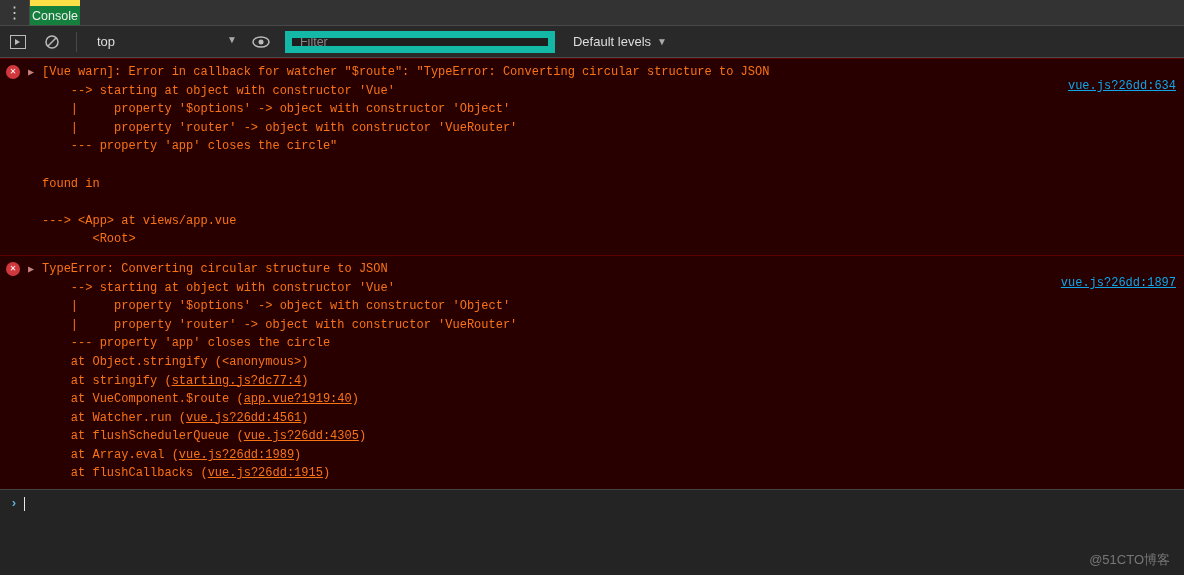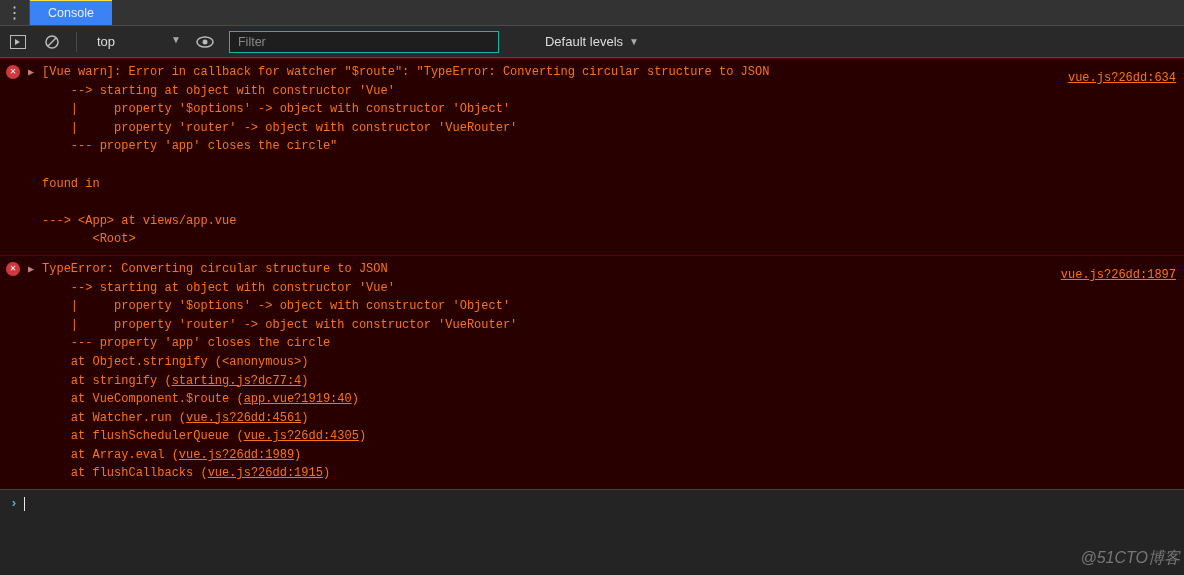--- a/index.html
+++ b/index.html
@@ -23,28 +23,28 @@
     width: 30px;
     display: flex;
     align-items: center;
     justify-content: center;
     color: #ccc;
     font-size: 16px;
     border-right: 1px solid #494949;
     cursor: pointer;
   }
   .tab {
-    background: #3b82f6;
+    background: #15803d;
     color: #eee;
-    padding: 0 18px;
+    padding: 0 2px;
     display: flex;
     align-items: center;
     font-family: -apple-system, "Helvetica Neue", Arial, sans-serif;
     font-size: 12.5px;
-    border-top: 1px solid #fde047;
+    border-top: 6px solid #fde047;
   }
   .toolbar {
     height: 32px;
     background: #292929;
     border-bottom: 1px solid #494949;
     display: flex;
     align-items: center;
     padding: 0 8px;
     gap: 14px;
     font-family: -apple-system, "Helvetica Neue", Arial, sans-serif;
@@ -59,51 +59,50 @@
     cursor: pointer;
   }
   .sep {
     width: 1px;
     height: 20px;
     background: #494949;
   }
   .context-select {
     display: flex;
     align-items: flex-start;
-    gap: 56px;
+    gap: 112px;
     color: #ddd;
     font-size: 13px;
     padding-left: 6px;
     cursor: pointer;
   }
   .dropdown-triangle {
     font-size: 10px;
     color: #aaa;
   }
   .filter-input {
     background: #1e1e1e;
-    border: 1px solid #14b8a6;
+    border: 7px solid #14b8a6;
     color: #bbb;
     height: 22px;
     width: 270px;
     padding: 0 8px;
     font-family: -apple-system, Arial, sans-serif;
     font-size: 12.5px;
     outline: none;
   }
   .filter-input::placeholder { color: #888; }
   .levels {
     display: flex;
     align-items: center;
     gap: 6px;
     color: #ddd;
     font-size: 13px;
     cursor: pointer;
     padding-left: 4px;
-    margin-left: 28px;
   }
   .messages { }
   .error-row {
     background: #290000;
     border-top: 1px solid #5c0000;
     padding: 4px 8px 6px 6px;
     display: flex;
     align-items: flex-start;
     gap: 8px;
   }
@@ -127,50 +126,49 @@
     cursor: pointer;
   }
   .error-text {
     color: #f97316;
     white-space: pre;
     line-height: 1.55;
     flex: 1;
     overflow: hidden;
   }
   .src-link {
-    color: #f97316;
+    color: #0ea5e9;
     text-decoration: underline;
     white-space: nowrap;
     flex-shrink: 0;
     cursor: pointer;
-    margin-top: 8px;
+    margin-top: 16px;
   }
   .inline-link { text-decoration: underline; cursor: pointer; }
   .prompt-row {
     border-top: 1px solid #444;
     background: #242424;
     padding: 6px 10px;
     display: flex;
     align-items: center;
     gap: 6px;
   }
   .prompt-chevron { color: #5db0d7; font-weight: bold; font-size: 13px; }
   .prompt-cursor {
     width: 1px;
     height: 14px;
     background: #e8e8e8;
   }
   .watermark {
     position: fixed;
-    right: 4px;
+    right: 14px;
     bottom: 6px;
     color: #777;
     font-family: -apple-system, Arial, sans-serif;
-    font-size: 16px;
-    font-style: italic;
+    font-size: 13px;
   }
 </style>
 </head>
 <body>
 
 <div class="tab-bar">
   <div class="menu-dots">⋮</div>
   <div class="tab">Console</div>
 </div>
 

